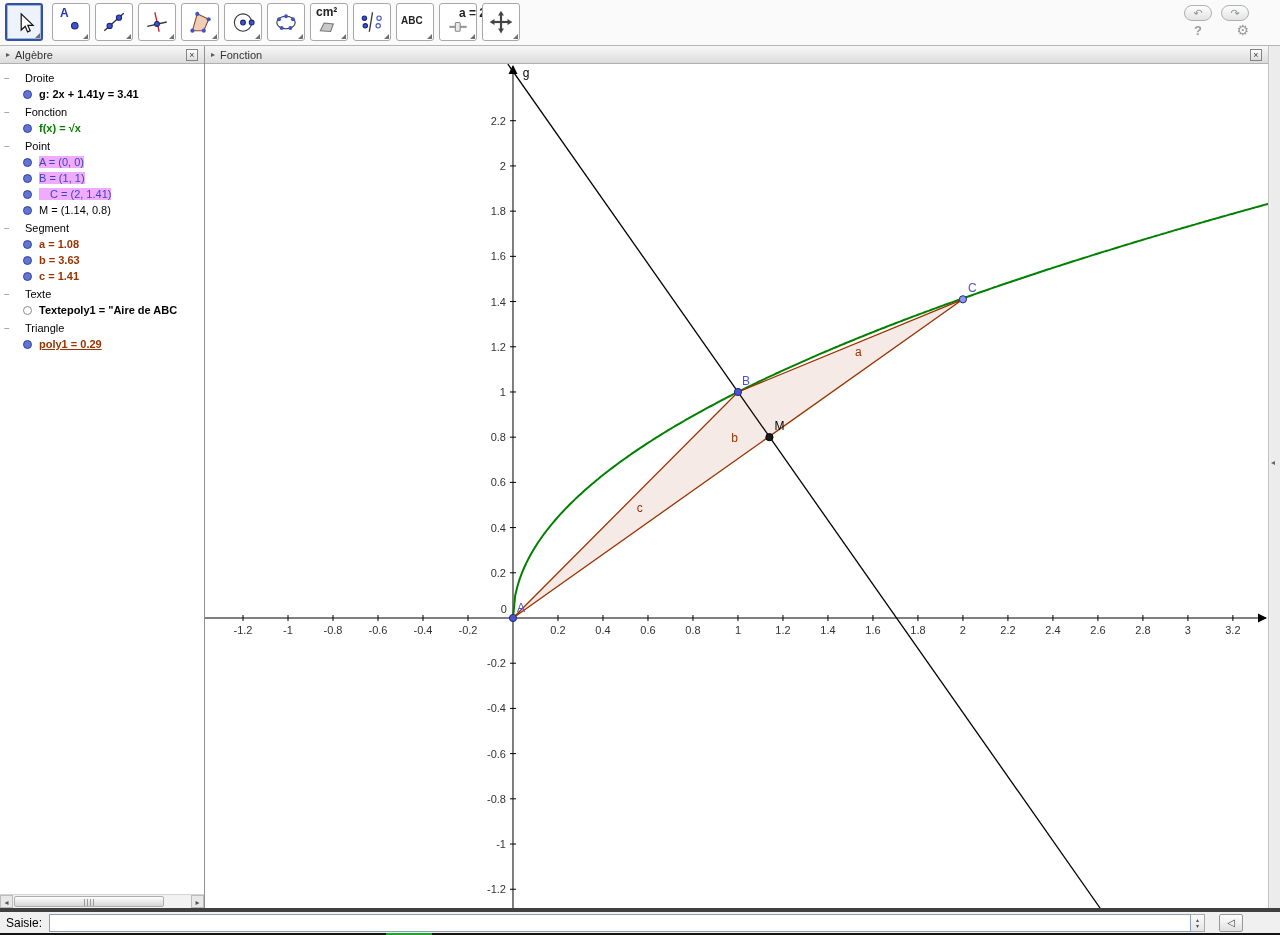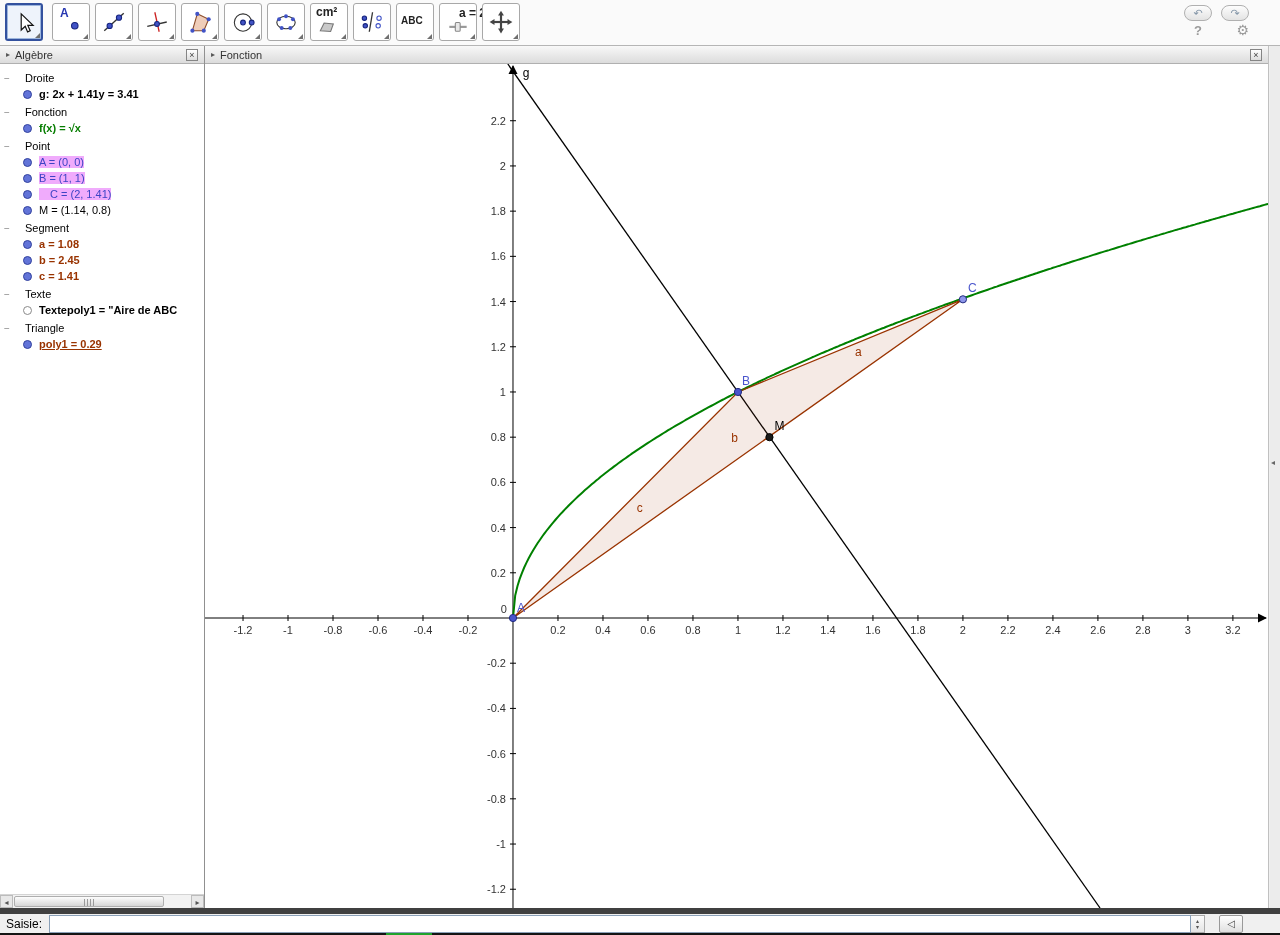--- a/index.html
+++ b/index.html
@@ -49,21 +49,21 @@
   .sb-track { flex:1; }
 
   #graphics-panel { position:absolute; left:205px; top:0; width:1064px; height:862px; background:#fff; border-right:1px solid #c0c0c0; }
   #graph-svg { display:block; background:#fff; }
   #graph-svg text { font-family:"Liberation Sans", sans-serif; }
 
   #right-strip { position:absolute; left:1270px; top:0; width:10px; height:862px; background:#ececec; }
   #right-strip .collapse-arrow { position:absolute; top:412px; left:1px; font-size:8px; color:#666; cursor:pointer; }
 
   
-  #input-bar { position:absolute; left:0; top:908px; width:1280px; height:25px; background:#f0f0f0; border-top:6px solid #404040; display:flex; align-items:center; }
+  #input-bar { position:absolute; left:0; top:908px; width:1280px; height:25px; background:#f0f0f0; border-top:4px solid #404040; display:flex; align-items:center; }
   #input-label { margin:0 7px 0 6px; color:#000; }
   #saisie-input { height:18px; width:1142px; border:1px solid #8aa0b8; font-size:12px; padding:0 3px; background:#fff; font-family:"Liberation Sans", sans-serif; }
   #input-spinner { width:14px; height:18px; border:1px solid #aaa; border-left:none; background:linear-gradient(#fcfcfc,#e4e4e4); display:flex; flex-direction:column; align-items:center; justify-content:center; cursor:pointer; }
   #input-spinner span { font-size:6px; line-height:6px; color:#555; }
   #input-help-btn { width:24px; height:18px; margin-left:14px; border:1px solid #999; border-radius:2px; background:linear-gradient(#fff,#e0e0e0); font-size:10px; line-height:15px; color:#444; text-align:center; cursor:pointer; }
 
   #taskbar-strip { position:absolute; left:0; top:933px; width:1280px; height:2px; background:#141414; }
   #taskbar-strip .green { position:absolute; left:386px; top:0; width:46px; height:2px; background:#1fa32c; }
 </style>
 </head>
@@ -238,21 +238,21 @@
         <div class="alg-group">
           <span class="collapse">−</span>
           <span class="grp-label">Segment</span>
         </div>
         <div class="alg-item">
           <span class="bullet filled"></span>
           <span class="alg-text" style="color: rgb(153, 51, 0); font-weight: bold;">a = 1.08</span>
         </div>
         <div class="alg-item">
           <span class="bullet filled"></span>
-          <span class="alg-text" style="color: rgb(153, 51, 0); font-weight: bold;">b = 2.45</span>
+          <span class="alg-text" style="color: rgb(153, 51, 0); font-weight: bold;">b = 3.63</span>
         </div>
         <div class="alg-item">
           <span class="bullet filled"></span>
           <span class="alg-text" style="color: rgb(153, 51, 0); font-weight: bold;">c = 1.41</span>
         </div>
         <div class="alg-group">
           <span class="collapse">−</span>
           <span class="grp-label">Texte</span>
         </div>
         <div class="alg-item">

